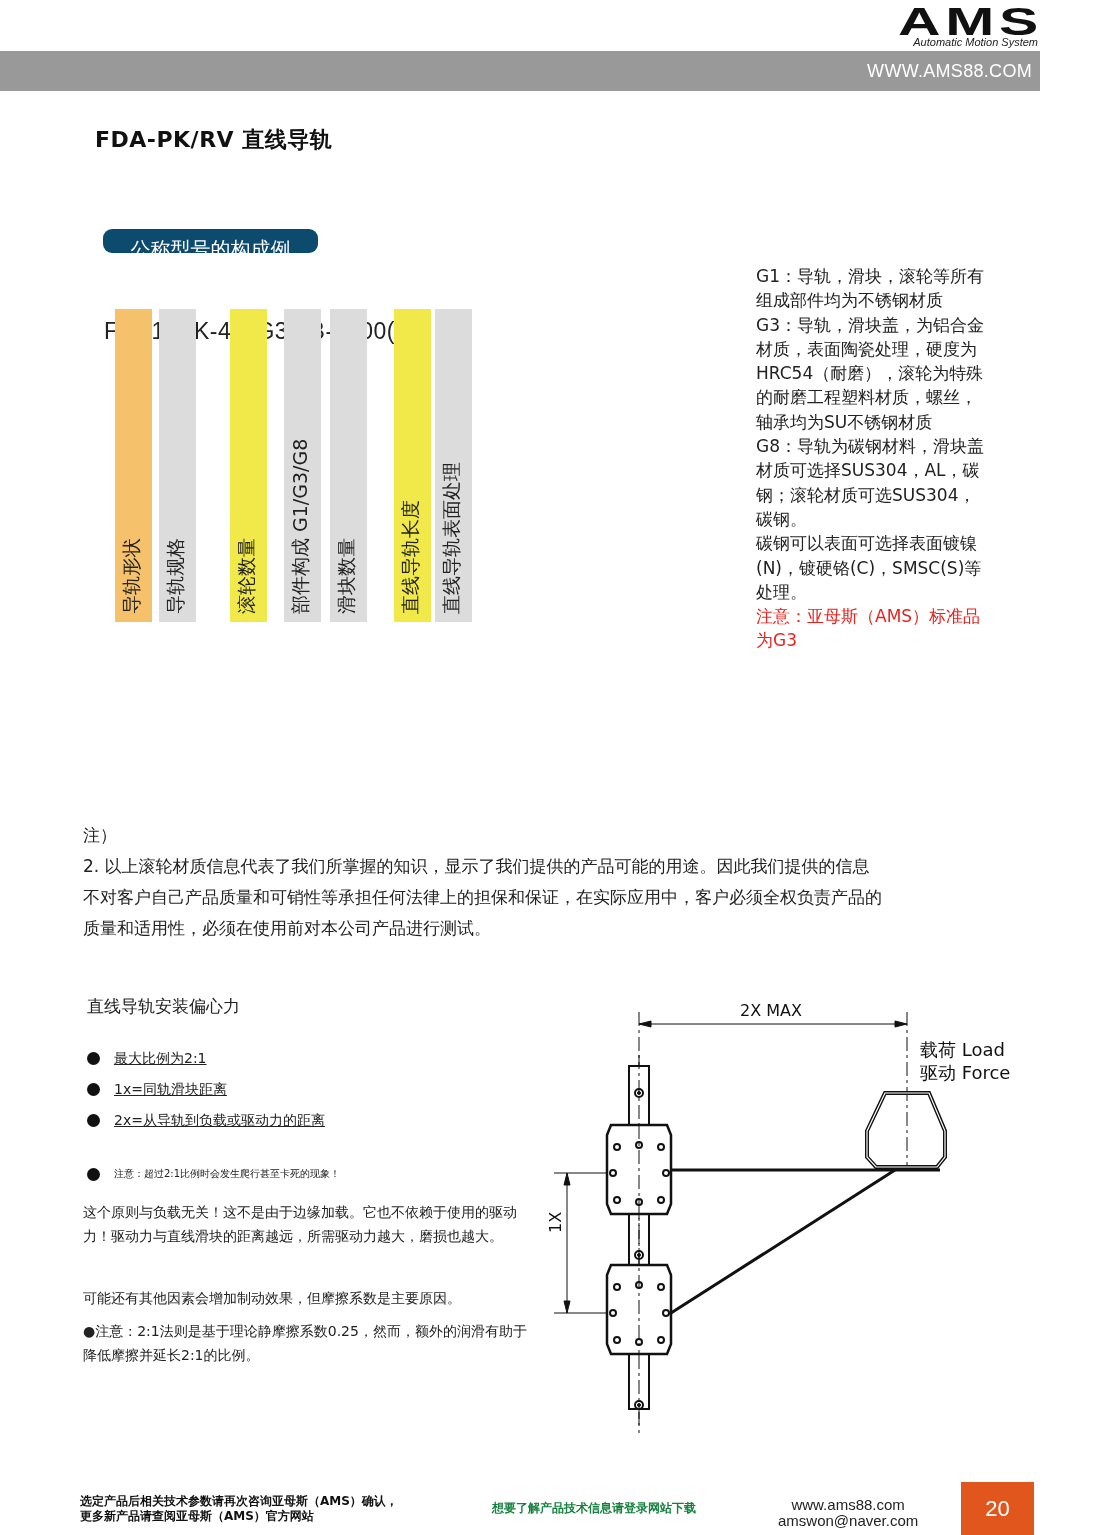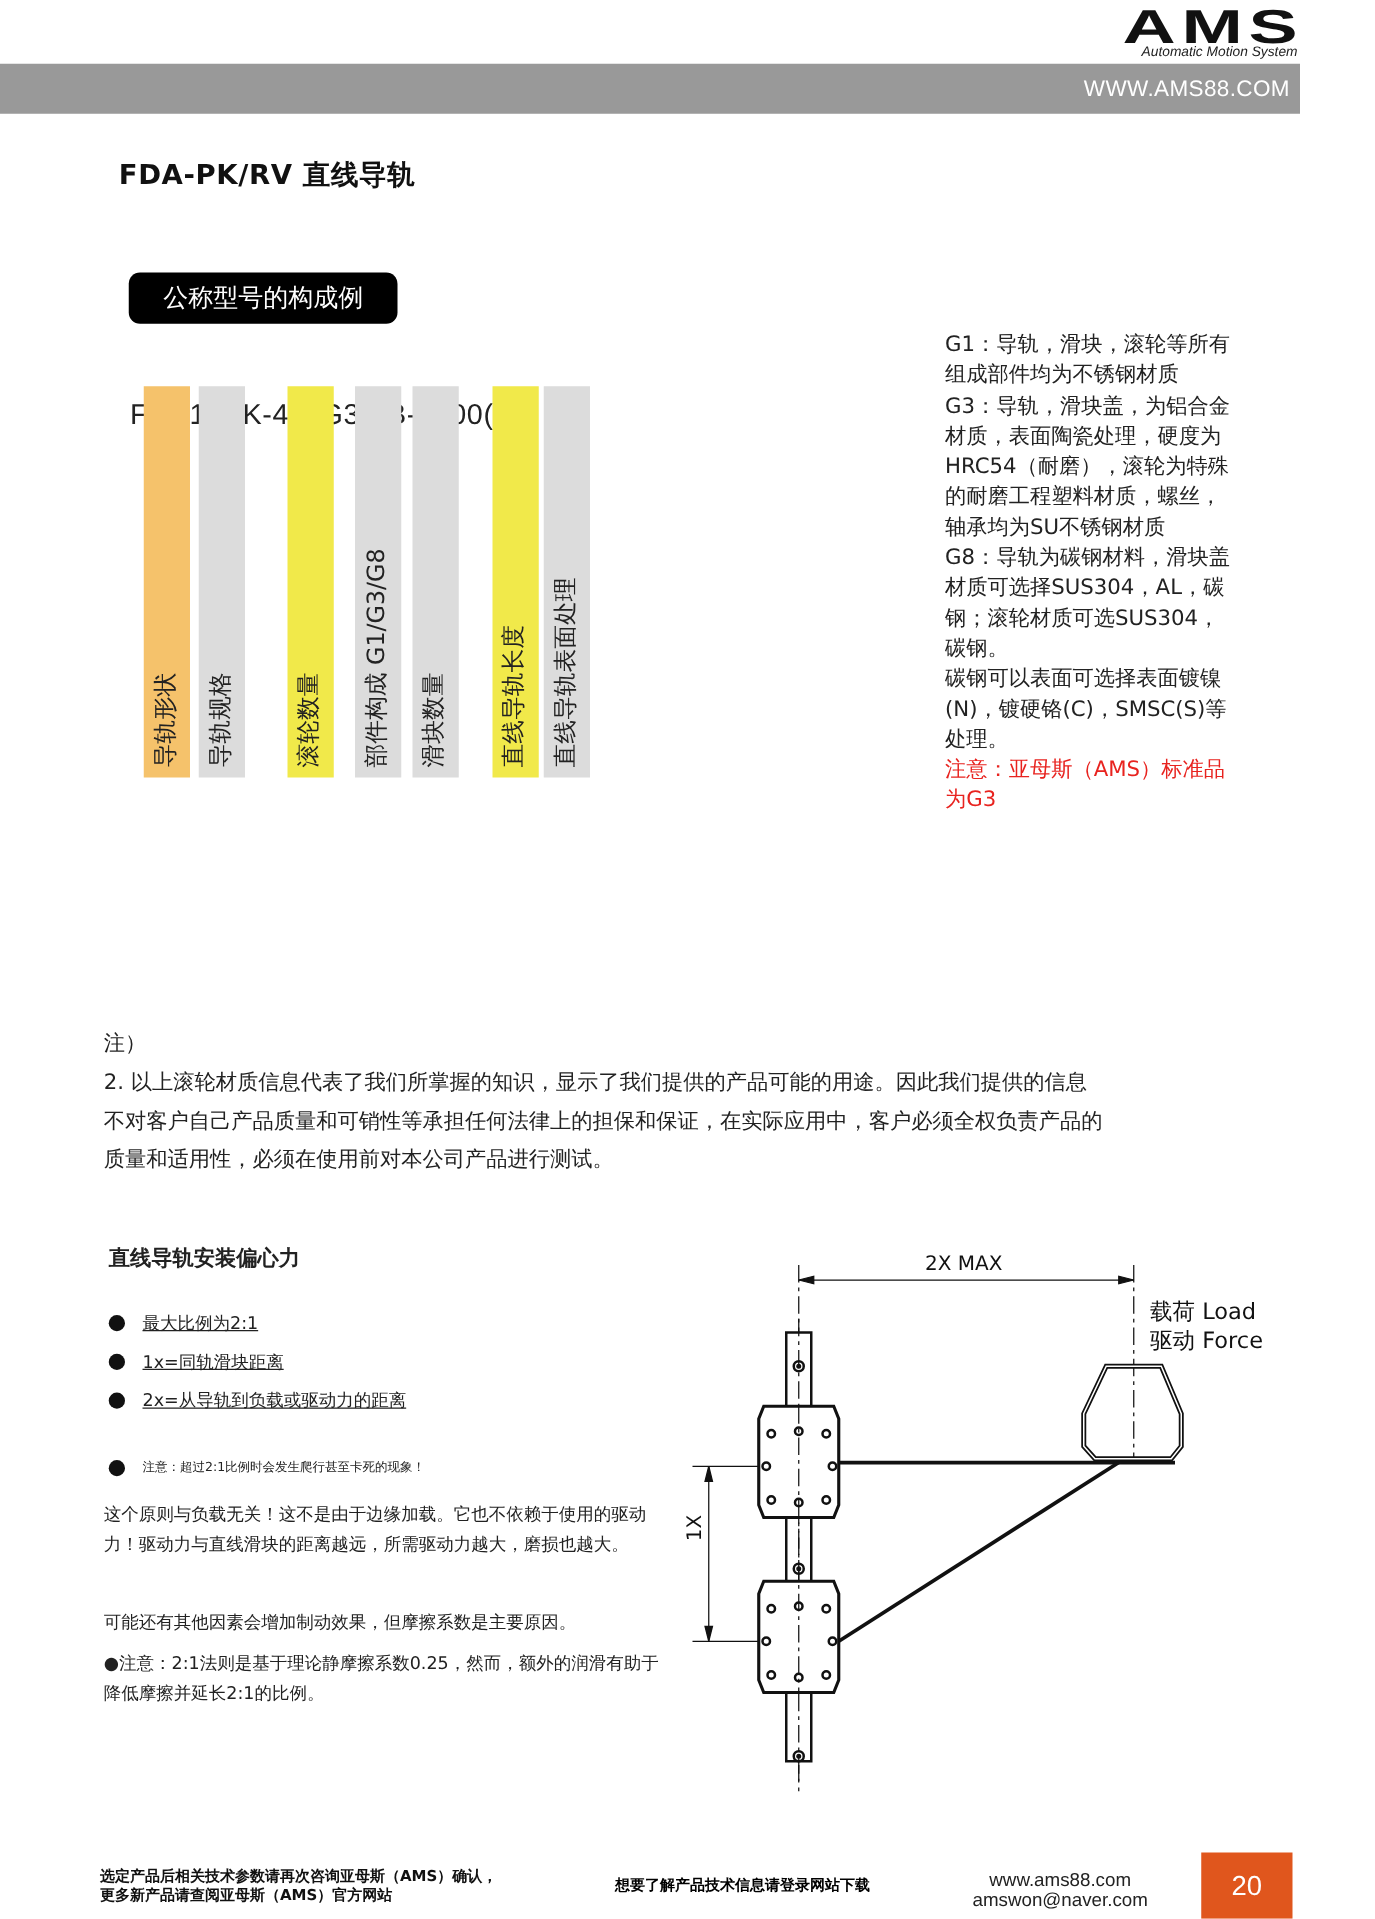--- a/index.html
+++ b/index.html
@@ -4,36 +4,36 @@
 <style>
   * { margin: 0; padding: 0; box-sizing: border-box; }
   body { width: 1100px; height: 1535px; background: #ffffff; position: relative; overflow: hidden; font-family: "DejaVu Sans", "Liberation Sans", sans-serif; color: #222; }
   .abs { position: absolute; }
   
   .logo { left: 898px; top: 2px; font-family: "Liberation Sans", sans-serif; font-weight: 900; font-size: 38px; letter-spacing: 3px; color: #111; transform: scaleX(1.55); transform-origin: left top; line-height: 40px; }
   .logo-sub { right: 62px; top: 36px; font-family: "Liberation Sans", sans-serif; font-style: italic; font-size: 11px; color: #222; }
   .topbar { left: 0; top: 51px; width: 1040px; height: 40px; background: #999999; }
   .topbar-url { right: 8px; top: 10px; font-family: "Liberation Sans", sans-serif; font-size: 18px; color: #ffffff; letter-spacing: 0.3px; }
   .page-title { left: 95px; top: 125px; font-size: 22px; font-weight: bold; color: #111; letter-spacing: 0.5px; }
-  .badge { left: 103px; top: 218px; width: 215px; height: 41px; background: #000000; border-radius: 9px; color: #ffffff; font-size: 20px; line-height: 41px; text-align: center; }
+  .badge { left: 103px; top: 229px; width: 215px; height: 24px; background: #0c4a6e; border-radius: 9px; color: #ffffff; font-size: 20px; line-height: 41px; text-align: center; }
   .model-code { left: 104px; top: 270px; font-size: 23px; color: #222; letter-spacing: 0.5px; font-family: "Liberation Sans", sans-serif; margin-top: 48px; }
   .bar { top: 309px; width: 37px; height: 313px; }
   .bar-label { position: absolute; left: 50%; bottom: 8px; transform-origin: left bottom; transform: translateX(11px) rotate(-90deg); white-space: nowrap; font-size: 19px; color: #222; }
   .spec { left: 756px; top: 264px; width: 270px; font-size: 17px; line-height: 24.3px; color: #222; }
   .spec .red { color: #e8231f; }
   .notes { left: 83px; top: 820px; width: 940px; font-size: 17px; line-height: 31px; color: #222; }
-  .sec-title { left: 87px; top: 995px; font-size: 17px; font-weight: bold; color: #222; }
+  .sec-title { left: 87px; top: 995px; font-size: 17px; font-weight: normal; color: #222; }
   .bullets { left: 87px; top: 1043px; font-size: 14px; color: #222; text-decoration: underline; }
   .bullet { display: flex; align-items: center; height: 31px; }
   .dot { width: 13px; height: 13px; background: #111; border-radius: 50%; margin-right: 14px; }
   .warn { left: 87px; top: 1167px; font-size: 10px; display: flex; align-items: center; }
   .para { left: 83px; width: 450px; font-size: 14px; line-height: 24px; color: #222; }
   .diagram { left: 540px; top: 995px; }
   .footer-left { left: 80px; top: 1484px; font-size: 12px; line-height: 15px; color: #111; font-weight: bold; margin-top: 10px; }
-  .footer-mid { left: 492px; top: 1500px; font-size: 12px; color: #000000; font-weight: bold; text-align: center; }
+  .footer-mid { left: 492px; top: 1500px; font-size: 12px; color: #15803d; font-weight: bold; text-align: center; }
   .footer-web { left: 778px; top: 1497px; font-family: "Liberation Sans", sans-serif; font-size: 15px; line-height: 16px; color: #222; text-align: center; }
   .page-num { left: 961px; top: 1482px; width: 73px; height: 53px; background: #e0561d; color: #fff; font-family: "Liberation Sans", sans-serif; font-size: 22px; line-height: 53px; text-align: center; }
 </style>
 </head>
 <body>
 
 <div class="abs logo">AMS</div>
 <div class="abs logo-sub">Automatic Motion System</div>
 <div class="abs topbar">
   <div class="abs topbar-url">WWW.AMS88.COM</div>

